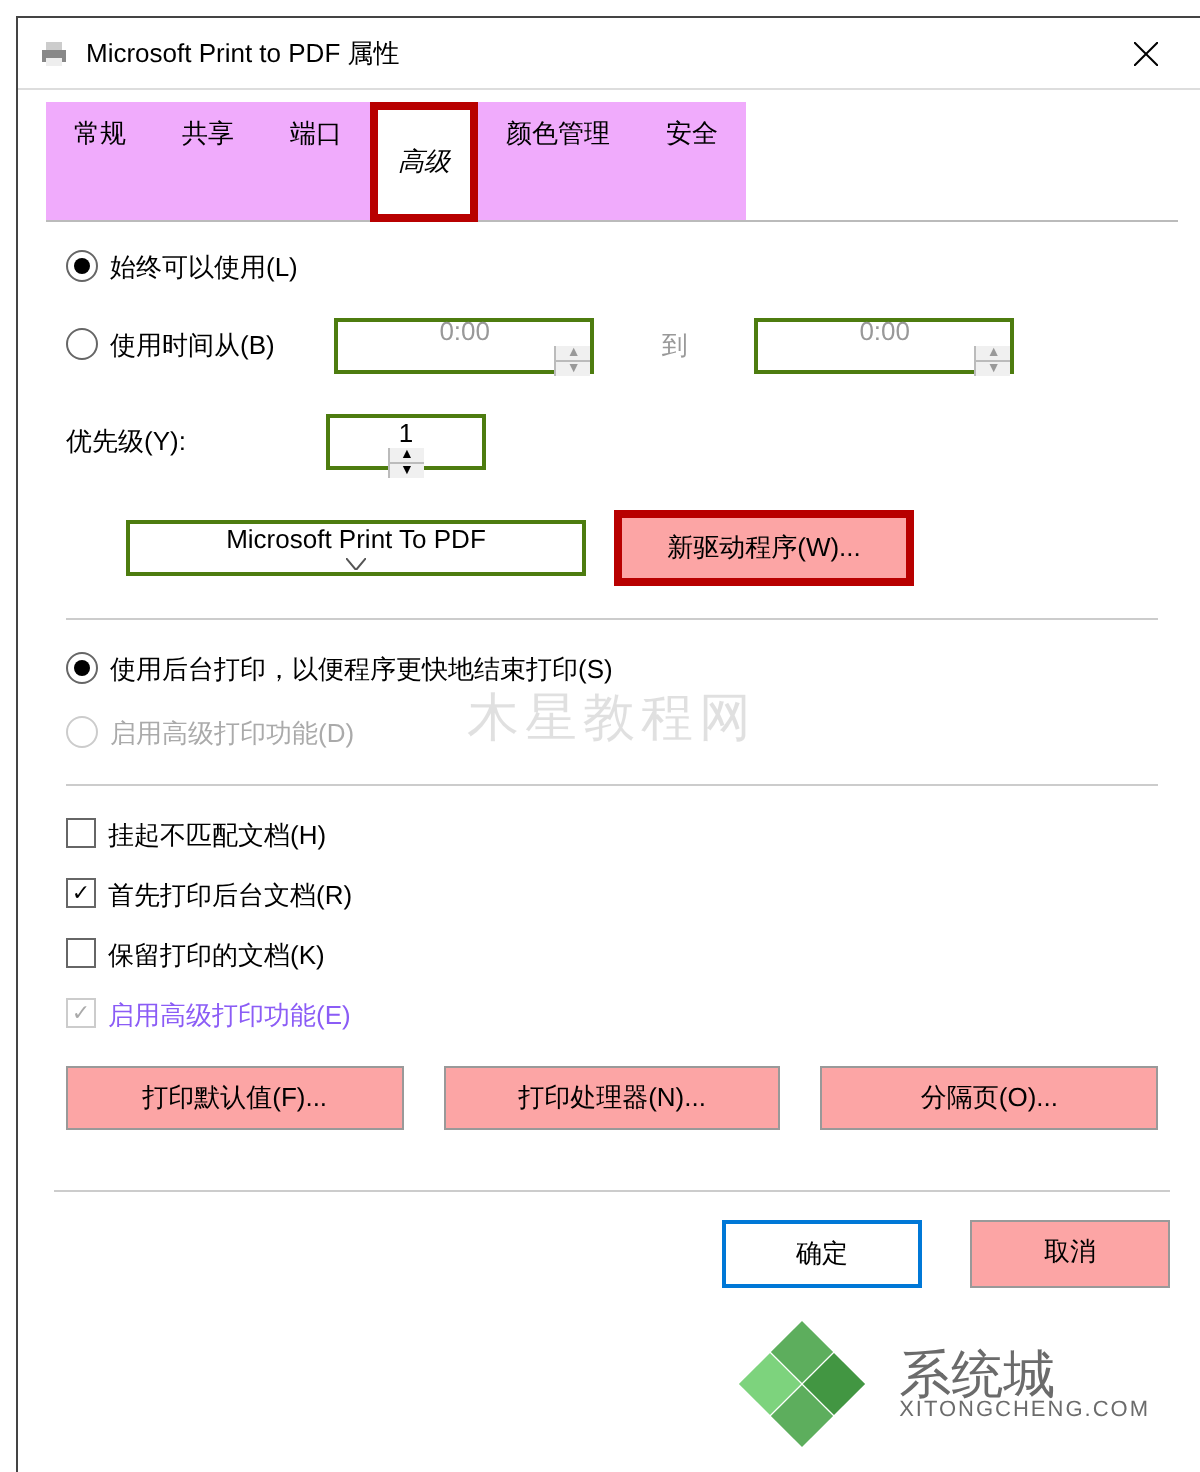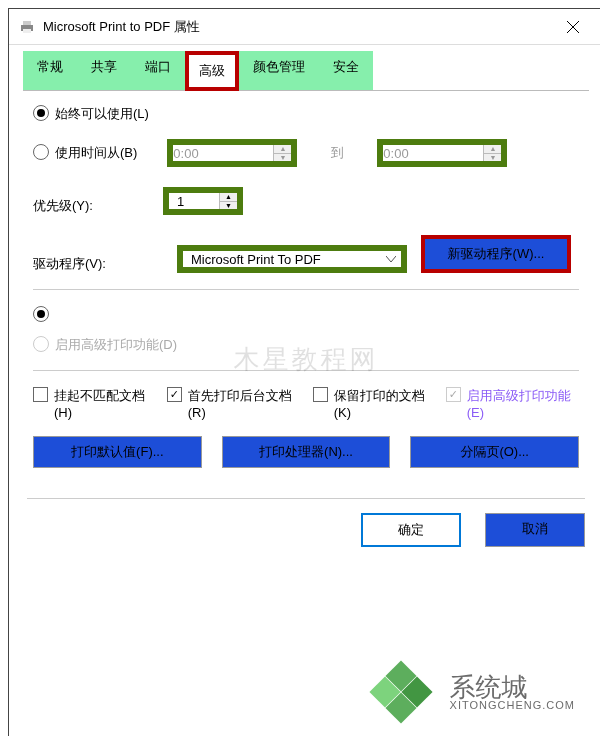--- a/index.html
+++ b/index.html
@@ -5,51 +5,51 @@
 * { box-sizing: border-box; margin: 0; padding: 0; font-family: "Microsoft YaHei", "Segoe UI", sans-serif; font-size: 13px; }
 body { background: #fff; width: 600px; height: 736px; position: relative; overflow: hidden; }
 .dialog { width: 596px; height: 732px; border: 1px solid #444; background: #fff; position: relative; margin: 8px; }
 .titlebar { height: 36px; display: flex; align-items: center; padding: 0 10px; border-bottom: 1px solid #ddd; }
 .titlebar .icon { width: 16px; height: 16px; margin-right: 8px; }
 .titlebar .title { flex: 1; color: #000; }
 .titlebar .close { width: 40px; height: 36px; display: flex; align-items: center; justify-content: center; cursor: pointer; }
 .titlebar .close svg { width: 12px; height: 12px; }
 
 .tabs { display: flex; padding: 6px 14px 0 14px; position: relative; }
-.tab { padding: 6px 13px; background: #86efac; cursor: pointer; border: 1px solid transparent; border-bottom: none; position: relative; }
+.tab { padding: 6px 13px; background: #f0abfc; cursor: pointer; border: 1px solid transparent; border-bottom: none; position: relative; }
 .tab.active { border: 1px solid #bbb; border-bottom: 1px solid #fff; z-index: 2; background: #fff; }
 .tabs::after { content: ""; position: absolute; left: 14px; right: 14px; bottom: 0; height: 1px; background: #bbb; z-index: 1; }
-.tab.hl { border: 4px solid #b80000; padding: 7px 10px; }
+.tab.hl { border: 4px solid #b80000; padding: 17px 10px; font-style: italic; }
 
 .content { padding: 14px 24px; }
-.row { display: flex; align-items: flex-end; margin: 6px 0; }
+.row { display: flex; align-items: center; margin: 6px 0; }
 .radio-group { display: flex; flex-direction: column; gap: 10px; }
 .radio, .checkbox { display: flex; gap: 6px; cursor: pointer; }
 .radio .r-outer { width: 16px; height: 16px; border: 1px solid #666; border-radius: 50%; display: flex; align-items: center; justify-content: center; flex-shrink: 0; }
 .radio.sel .r-outer .r-inner { width: 8px; height: 8px; background: #000; border-radius: 50%; }
 .radio.dis { color: #aaa; }
 .radio.dis .r-outer { border-color: #ccc; }
 .checkbox .cb { width: 15px; height: 15px; border: 1px solid #666; display: flex; align-items: center; justify-content: center; flex-shrink: 0; }
 .checkbox.chk .cb::after { content: "✓"; font-size: 11px; color: #000; }
 .checkbox.dis { color: #8b5cf6; }
 .checkbox.dis .cb { border-color: #ccc; }
 .checkbox.dis.chk .cb::after { color: #aaa; }
 
-.time-box, .spin-box, .dropdown { border: 6px solid #4d7c0f; height: 28px; display: flex; align-items: center; background: #fff; }
+.time-box, .spin-box, .dropdown { border: 2px solid #4d7c0f; height: 28px; display: flex; align-items: center; background: #fff; flex-direction: column; }
 .time-box { width: 130px; justify-content: center; color: #999; }
 .spin-box { width: 80px; }
 .spin-box .val { flex: 1; padding: 0 8px; }
 .spin-btns { width: 18px; border-left: 1px solid #bbb; display: flex; flex-direction: column; height: 100%; }
 .spin-btns div { flex: 1; display: flex; align-items: center; justify-content: center; font-size: 7px; border-bottom: 1px solid #bbb; background: #f0f0f0; cursor: pointer; }
 .spin-btns div:last-child { border-bottom: none; }
 .dropdown { width: 230px; }
 .dropdown .dd-val { flex: 1; padding: 0 8px; }
 .dropdown .dd-arrow { width: 20px; height: 100%; display: flex; align-items: center; justify-content: center; cursor: pointer; }
 
-.btn { border: 1px solid #999; background: #1d4ed8; padding: 6px 0; text-align: center; cursor: pointer; }
+.btn { border: 1px solid #999; background: #fca5a5; padding: 6px 0; text-align: center; cursor: pointer; }
 .btn.primary { border: 2px solid #0078d7; background: #fff; }
 .btn.hl { border: 4px solid #b80000; }
 
 .label-col { width: 100px; }
 .sep { border: none; border-top: 1px solid #ccc; margin: 16px 0; }
 .indent { margin-left: 30px; display: flex; flex-direction: column; gap: 10px; margin-top: 10px; }
 .bottom-btns { display: flex; gap: 20px; margin: 16px 0; }
 .bottom-btns .btn { flex: 1; }
 .dlg-footer { display: flex; justify-content: flex-end; gap: 24px; padding: 0 18px 14px 0; }
 .dlg-footer .btn { width: 100px; }
@@ -138,47 +138,47 @@
       <div class="spin-box" style="margin-left:30px">
         <span class="val">1</span>
         <div class="spin-btns">
             <div>▲</div>
             <div>▼</div>
           </div>
       </div>
     </div>
 
     <div class="row" style="margin-top:20px;gap:14px">
-      <span class="label-col">驱动程序(V):</span>
       <div class="dropdown" style="margin-left:30px">
         <span class="dd-val">Microsoft Print To PDF</span>
         <span class="dd-arrow">
           <svg width="10" height="6" viewBox="0 0 10 6">
               <path d="M0 0 L5 6 L10 0" fill="none" stroke="#555"></path>
             </svg>
         </span>
       </div>
       <div class="btn hl" style="width:150px">新驱动程序(W)...</div>
     </div>
 
     <hr class="sep">
 
     <div class="radio sel">
       <span class="r-outer">
           <span class="r-inner"></span>
         </span>
+      <span>使用后台打印，以便程序更快地结束打印(S)</span>
     </div>
     <div class="radio dis" style="margin-top:14px">
       <span class="r-outer"></span>
       <span>启用高级打印功能(D)</span>
     </div>
 
     <hr class="sep">
 
-    <div style="display:flex;flex-direction:row;gap:12px">
+    <div style="display:flex;flex-direction:column;gap:12px">
       <div class="checkbox">
         <span class="cb"></span>
         <span>挂起不匹配文档(H)</span>
       </div>
       <div class="checkbox chk">
         <span class="cb"></span>
         <span>首先打印后台文档(R)</span>
       </div>
       <div class="checkbox">
         <span class="cb"></span>

